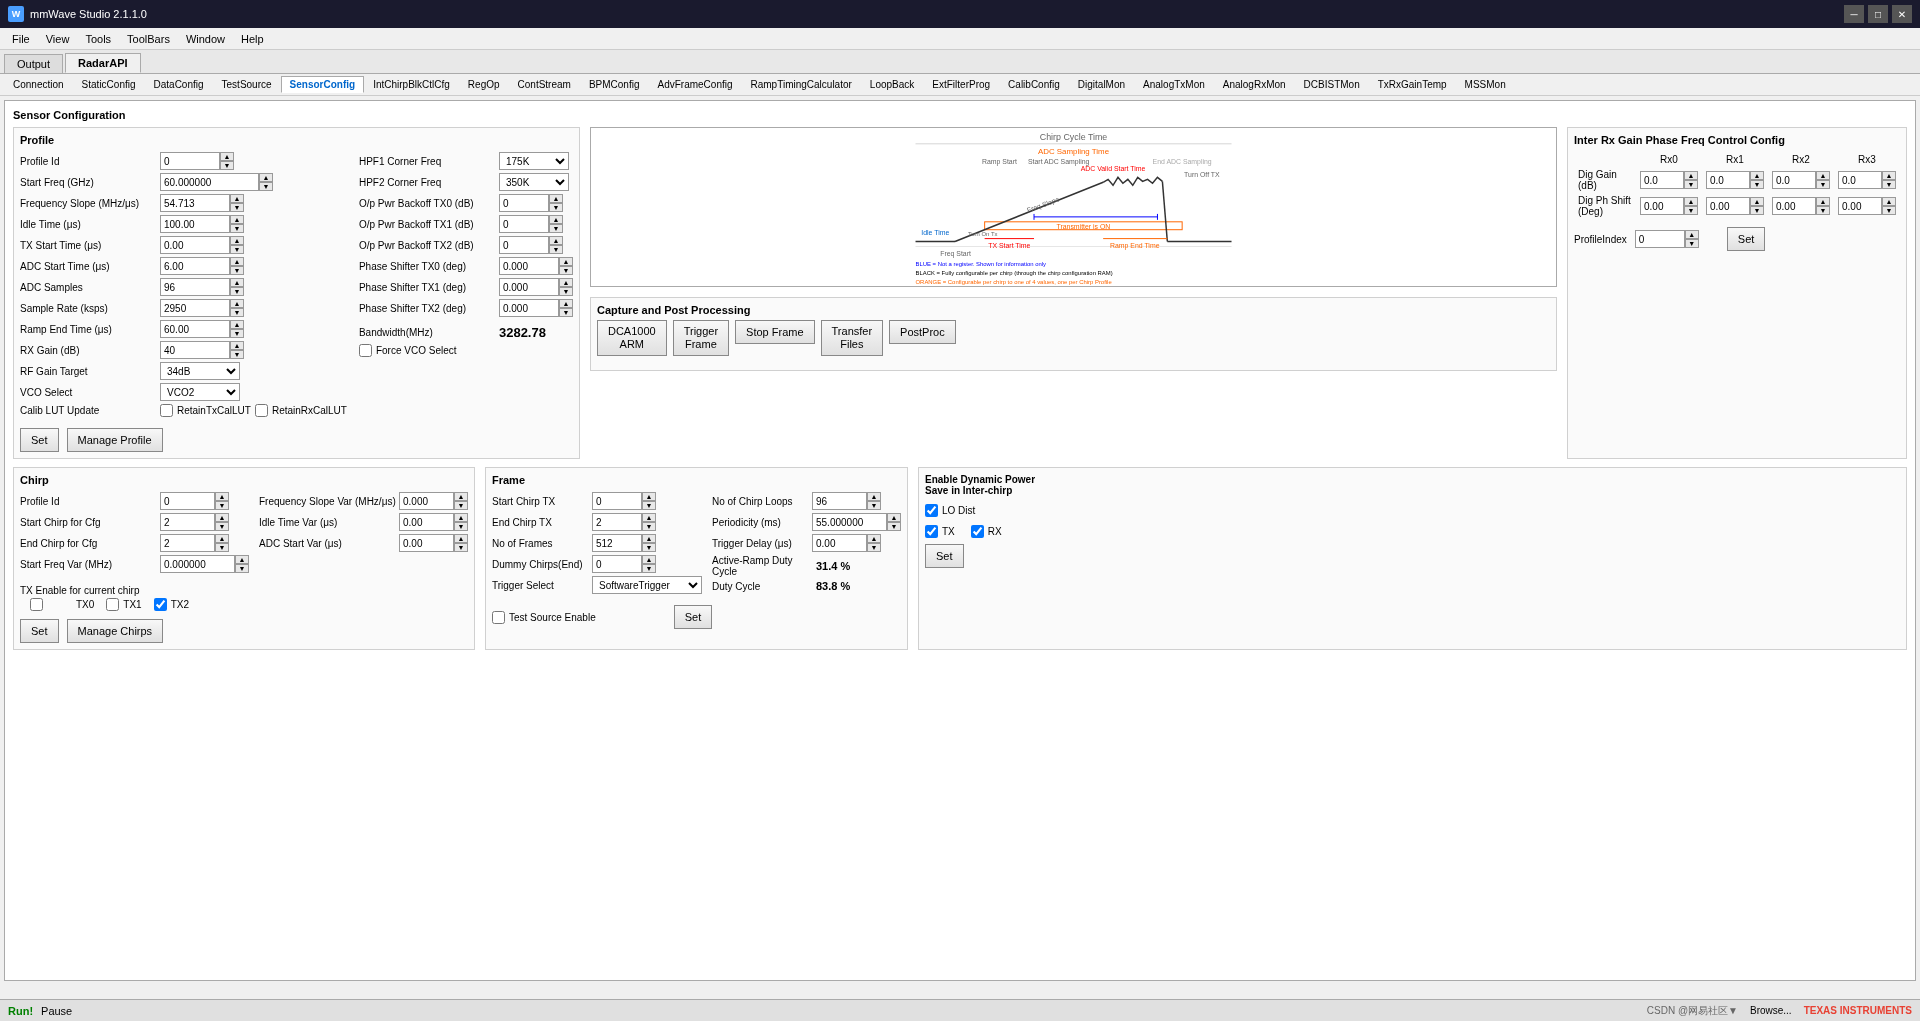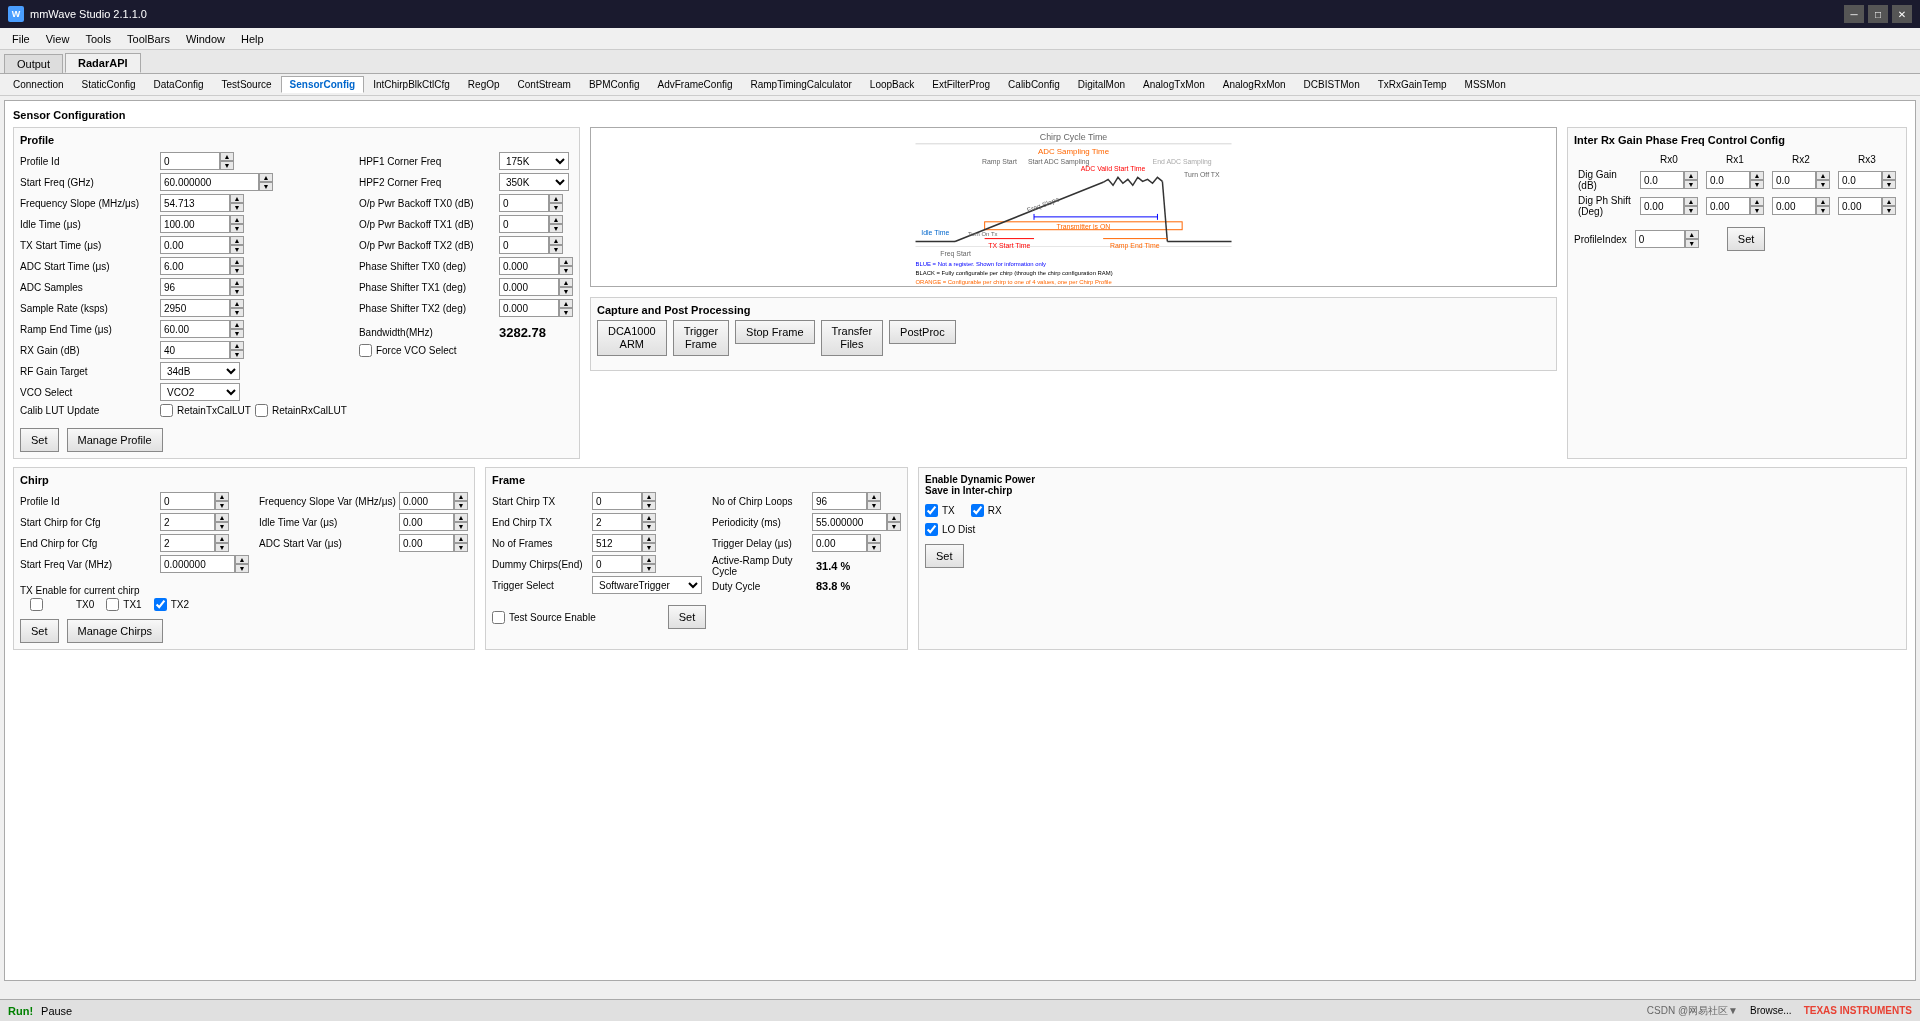--- a/index.html
+++ b/index.html
@@ -755,47 +755,47 @@
             <span class="form-label-sm">Active-Ramp Duty Cycle</span>
             <span class="value-display">31.4 %</span>
           </div>
           <div class="form-row">
             <span class="form-label-sm">Duty Cycle</span>
             <span class="value-display">83.8 %</span>
           </div>
         </div>
       </div>
 
-      <div style="display:flex; align-items:center; gap:12px; margin-top:8px;">
+      <div style="display:flex; align-items:center; gap:18px; margin-top:8px;">
         <label style="font-size:10px; display:flex; align-items:center;">
           <input type="checkbox" style="">
           <span>Test Source Enable</span>
         </label>
         <button class="btn" style="margin-left:60px;">Set</button>
       </div>
     </div>
 
     <div class="dynamic-section bordered-section">
       <div style="font-size:10px; font-weight:bold; margin-bottom:8px; white-space:pre-line;">Enable Dynamic Power
 Save in Inter-chirp</div>
       
+      <div style="margin-bottom:8px;">
+        <label style="font-size:10px; display:flex; align-items:center;">
+          <input type="checkbox" checked="" style="">
+          <span>LO Dist</span>
+        </label>
+      </div>
       <div style="display:flex; gap:16px; margin-bottom:6px;">
         <label style="font-size:10px; display:flex; align-items:center;">
           <input type="checkbox" checked="" style="">
           <span>TX</span>
         </label>
         <label style="font-size:10px; display:flex; align-items:center;">
           <input type="checkbox" checked="" style="">
           <span>RX</span>
-        </label>
-      </div>
-      <div style="margin-bottom:8px;">
-        <label style="font-size:10px; display:flex; align-items:center;">
-          <input type="checkbox" checked="" style="">
-          <span>LO Dist</span>
         </label>
       </div>
       <button class="btn">Set</button>
     </div>
   </div>
 
 </div>
 
 <div class="status-bar">
   <div style="display:flex; align-items:center; gap:8px;">

